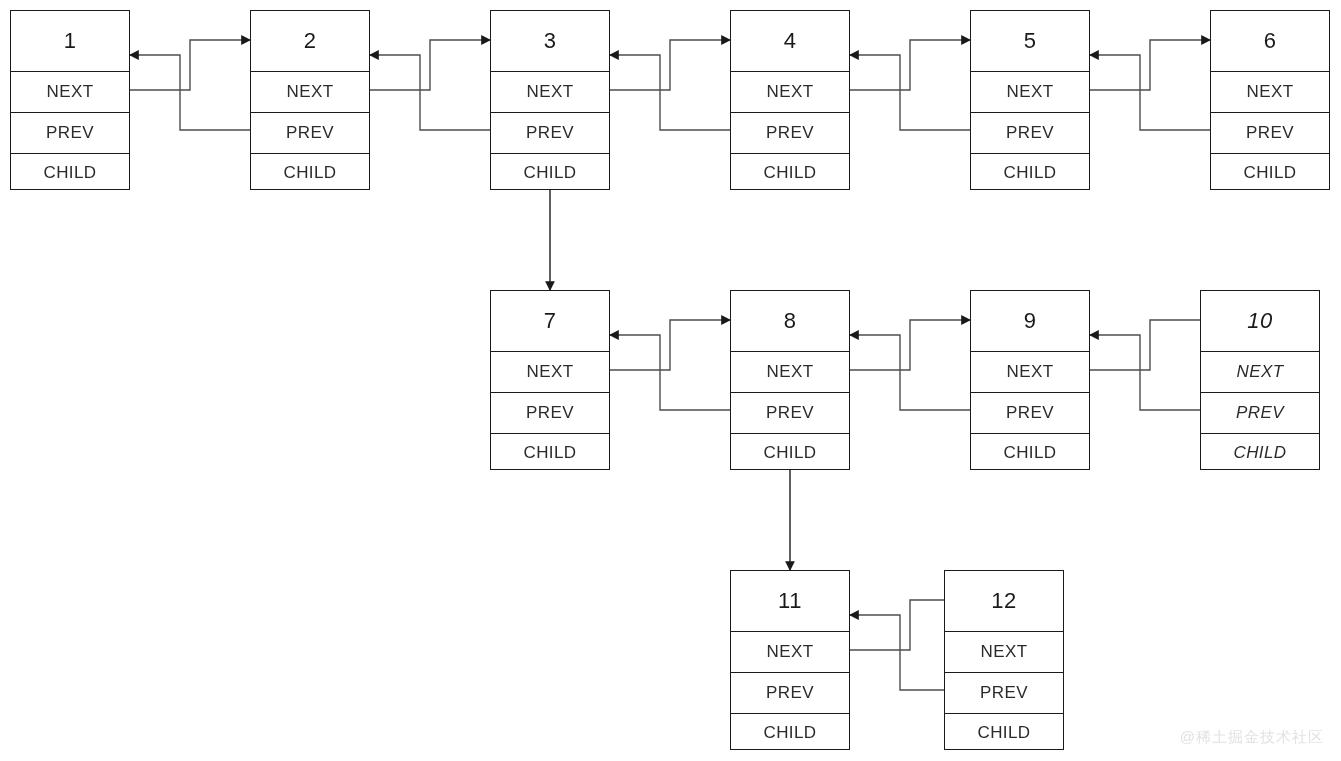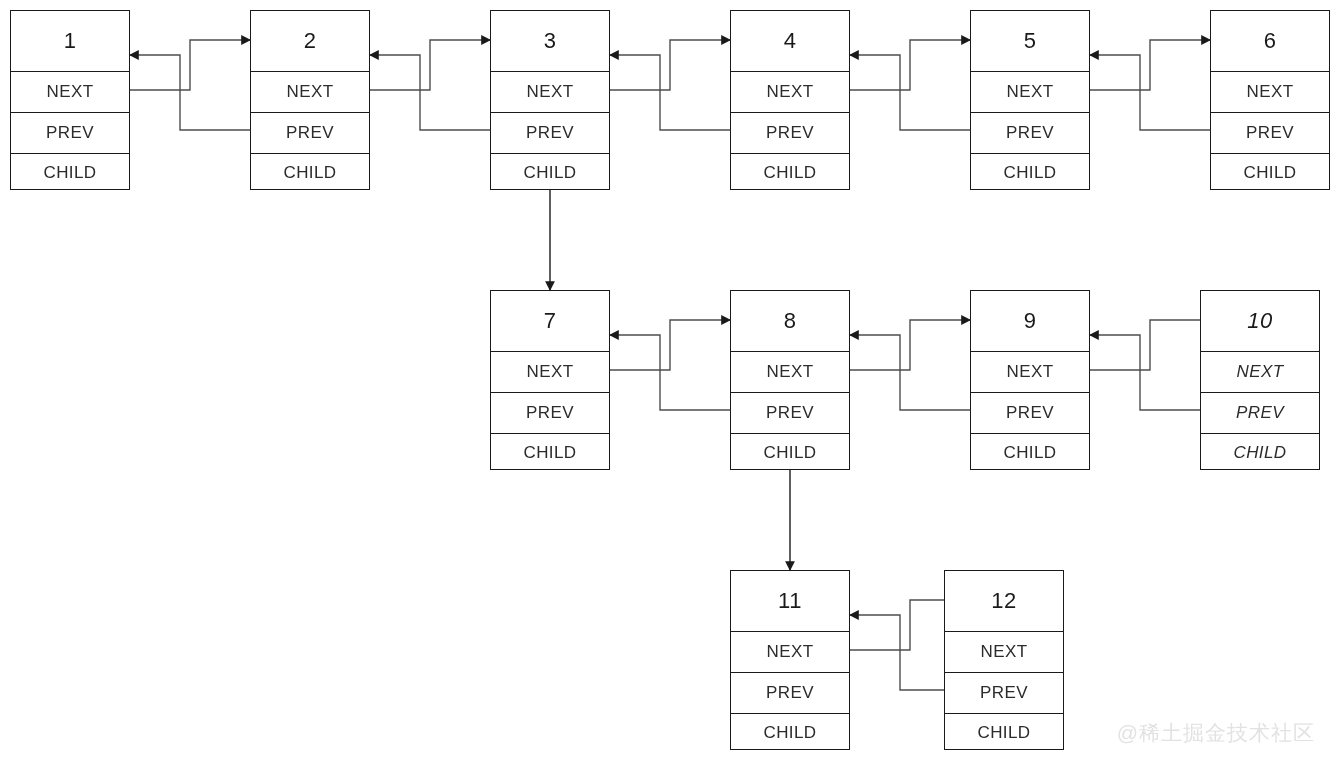--- a/index.html
+++ b/index.html
@@ -60,23 +60,23 @@
     border-bottom: 1.4px solid #1a1a1a;
   }
   .node-field.last {
     border-bottom: none;
     flex: 0 0 38px;
     height: 38px;
     text-align: center;
   }
   .watermark {
     position: absolute;
-    right: 26px;
+    right: 17px;
     bottom: 14px;
-    font-size: 21px;
+    font-size: 15px;
     color: #e2e2e2;
     letter-spacing: 1px;
     white-space: nowrap;
     user-select: none;
   }
 </style>
 </head>
 <body>
 
 <div id="canvas">

